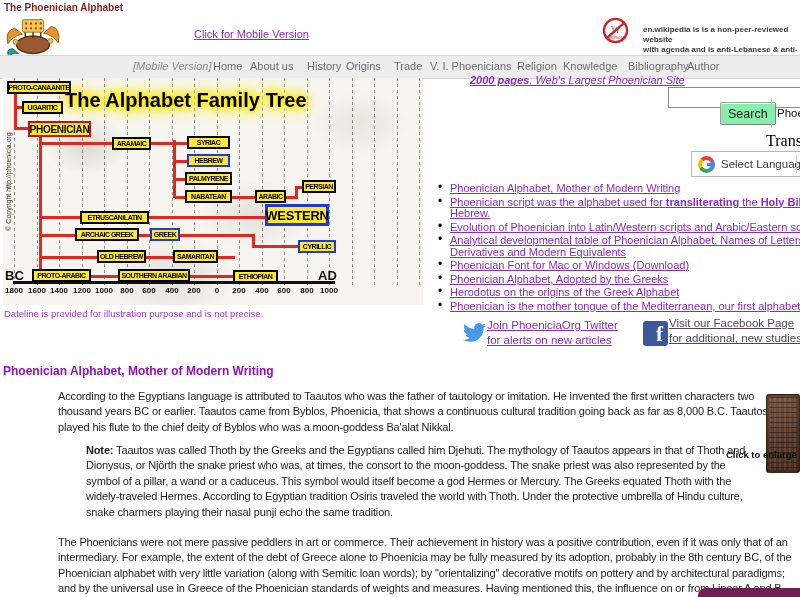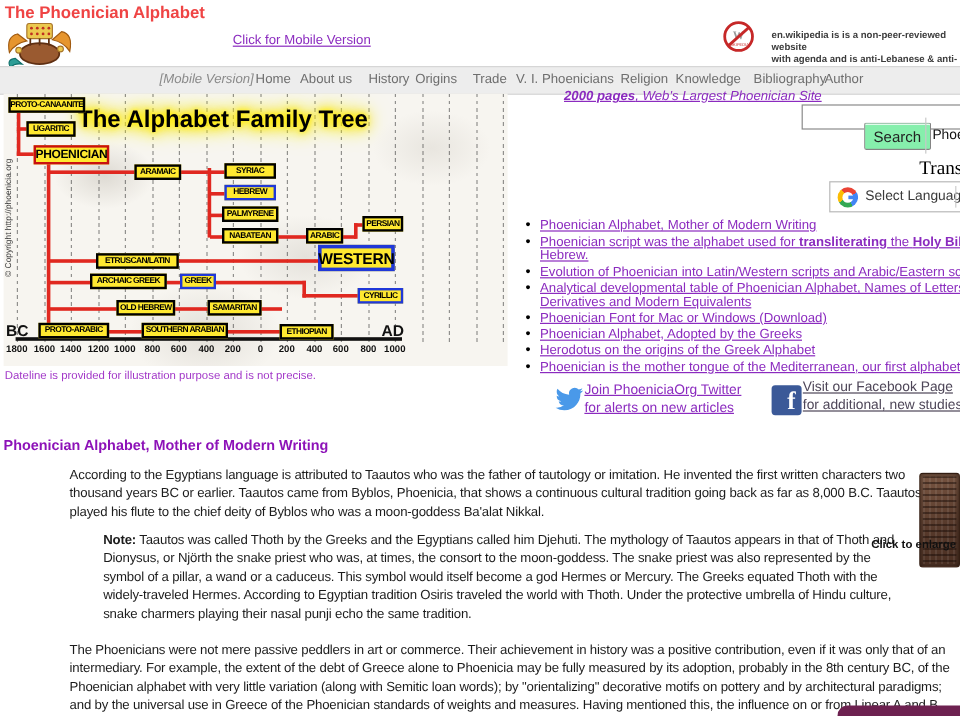--- a/index.html
+++ b/index.html
@@ -4,21 +4,21 @@
 <title>The Phoenician Alphabet</title>
 <style>
   html,body{margin:0;padding:0;background:#fff;}
   #app{position:relative;width:800px;height:597px;overflow:hidden;background:#fff;
        font-family:"Liberation Sans",sans-serif;color:#1c1c1c;}
   .abs{position:absolute;}
   p{margin:0;}
   a{cursor:pointer;}
 
   
-  .page-title{left:4px;top:2px;font-size:14px;font-weight:bold;color:#ef4444;}
+  .page-title{left:4px;top:2px;font-size:10px;font-weight:bold;color:#7f1d1d;}
   .logo{left:4px;top:16px;width:58px;height:42px;}
   .mobile-link{left:194px;top:28px;font-size:11px;color:#8b2bbf;text-decoration:underline;}
   .wiki-icon{left:602px;top:17px;width:27px;height:27px;}
   .wiki-notice{left:643px;top:25px;font-size:8px;font-weight:bold;color:#3c3c3c;line-height:10px;width:155px;}
 
   
   .nav-bar{left:0;top:55px;width:800px;height:22px;background:#ededed;
            border-top:1px solid #d6d6d6;border-bottom:1px solid #d6d6d6;}
   .nav-item{position:absolute;top:4px;font-size:11px;color:#6e6e6e;white-space:nowrap;cursor:pointer;}
   .nav-italic{font-style:italic;color:#8a8a8a;text-align:right;}

